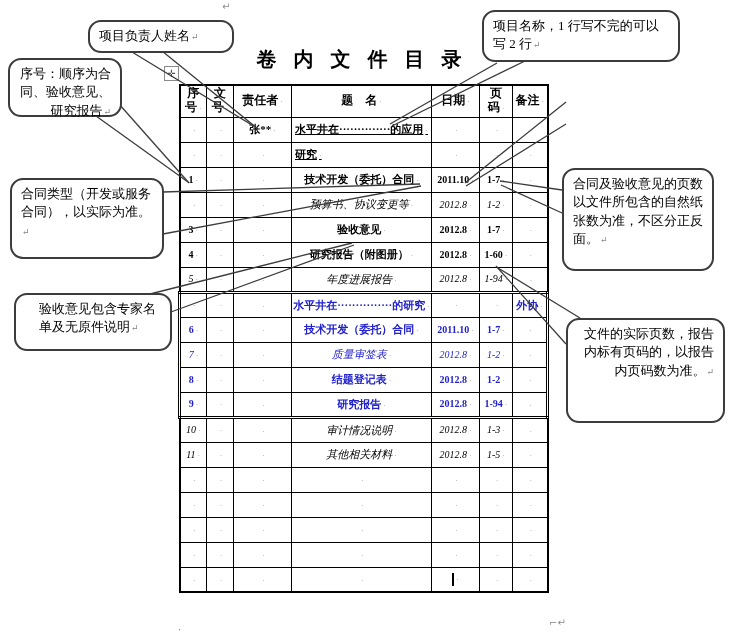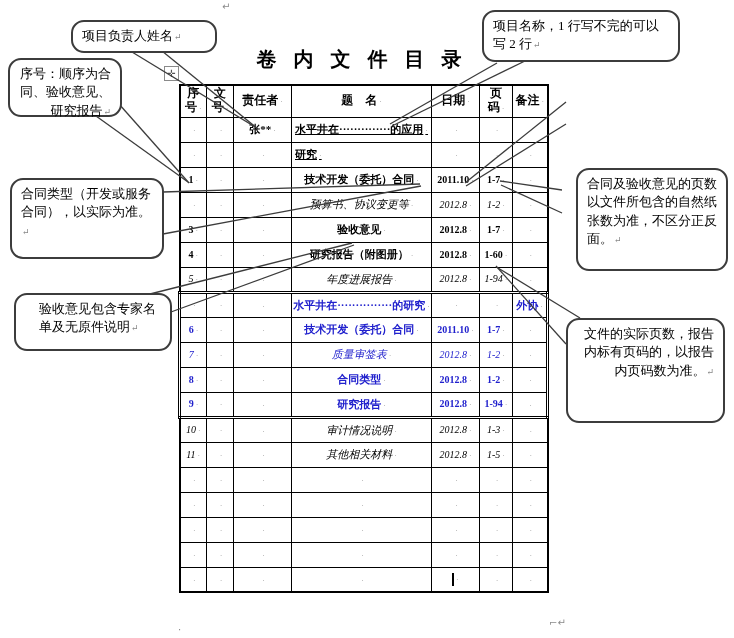--- a/index.html
+++ b/index.html
@@ -30,27 +30,27 @@
   tr.blk td:last-child{border-right:3px double #000;}
   tr.blk-start td{border-top:3px double #000;}
   tr.blk-end td{border-bottom:3px double #000;}
   .caret{display:inline-block;width:1.5px;height:13px;background:#000;vertical-align:middle;}
 
   
   .callout{position:absolute;z-index:5;background:#fff;border:2px solid #3c3c3c;
     border-radius:13px;padding:5px 9px;font-size:13px;line-height:1.42;
     box-sizing:border-box;}
   .callout .callout-text::after{content:"↵";color:#888;font-size:9px;margin-left:1px;}
-  .c1{left:71px;top:20px;width:146px;height:33px;}
+  .c1{left:88px;top:20px;width:146px;height:33px;}
   .c2{left:482px;top:10px;width:198px;height:52px;}
   .c3{left:8px;top:58px;width:114px;height:59px;text-align:right;}
   .c4{left:10px;top:178px;width:154px;height:81px;}
   .c5{left:14px;top:293px;width:158px;height:58px;padding-left:23px;}
   .c6{left:566px;top:86px;width:141px;height:55px;}
-  .c7{left:576px;top:168px;width:152px;height:103px;}
+  .c7{left:562px;top:168px;width:152px;height:103px;}
   .c8{left:566px;top:318px;width:159px;height:105px;text-align:right;}
 
   
   svg.connectors{position:absolute;left:0;top:0;z-index:4;pointer-events:none;}
   svg.connectors line{stroke:#3c3c3c;stroke-width:1.3;}
 
   
   .mark{position:absolute;color:#8a8a8a;font-size:10px;z-index:2;
     font-family:"DejaVu Sans",sans-serif;}
   .m-top{left:222px;top:1px;}
@@ -182,21 +182,21 @@
           <td class="italic blue"></td>
           <td class="italic blue">质量审签表</td>
           <td class="italic blue num">2012.8</td>
           <td class="italic blue num">1-2</td>
           <td class="italic blue"></td>
         </tr>
         <tr class="blk blk-mid">
           <td class="bold blue num">8</td>
           <td class="bold blue num"></td>
           <td class="bold blue"></td>
-          <td class="bold blue">合同类型</td>
+          <td class="bold blue">结题登记表</td>
           <td class="bold blue num">2012.8</td>
           <td class="bold blue num">1-2</td>
           <td class="bold blue"></td>
         </tr>
         <tr class="blk blk-end">
           <td class="bold blue num">9</td>
           <td class="bold blue num"></td>
           <td class="bold blue"></td>
           <td class="bold blue">研究报告</td>
           <td class="bold blue num">2012.8</td>

